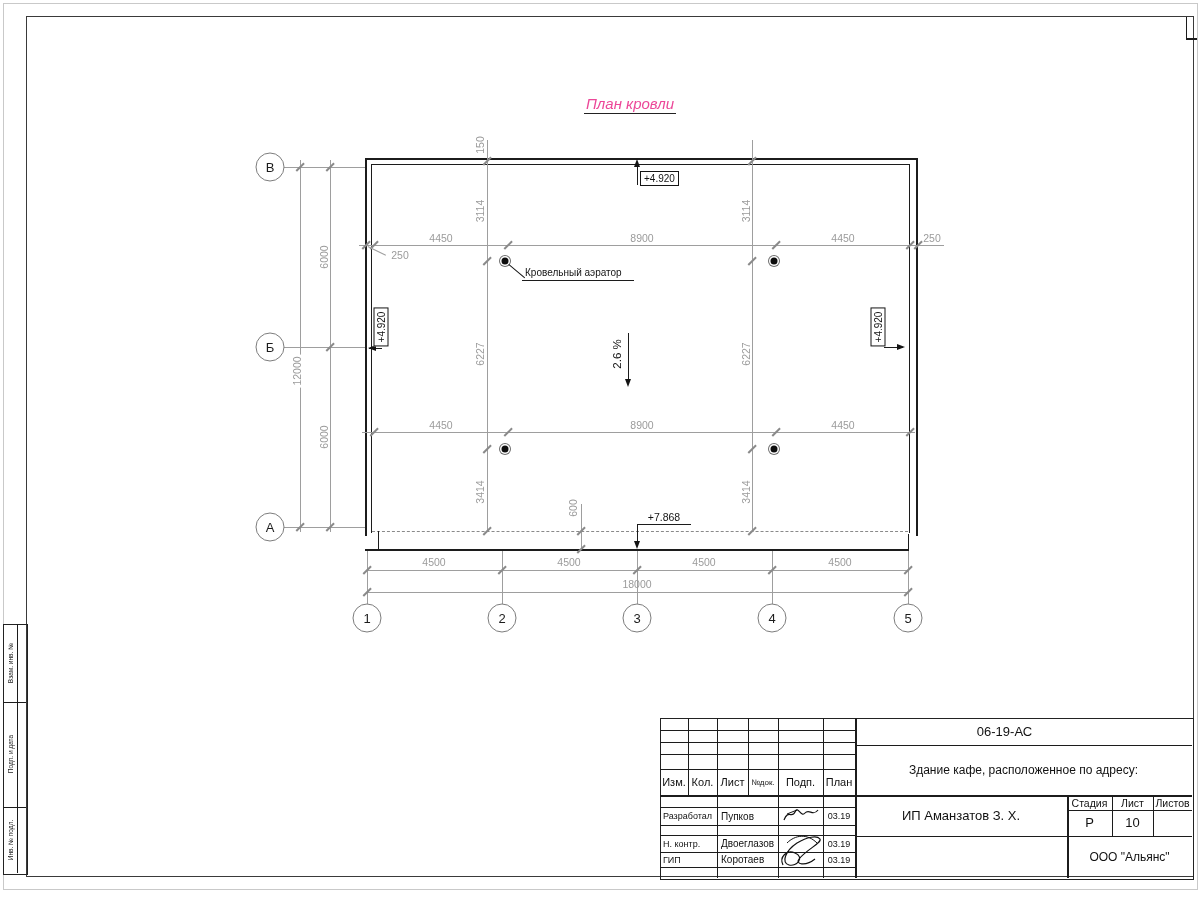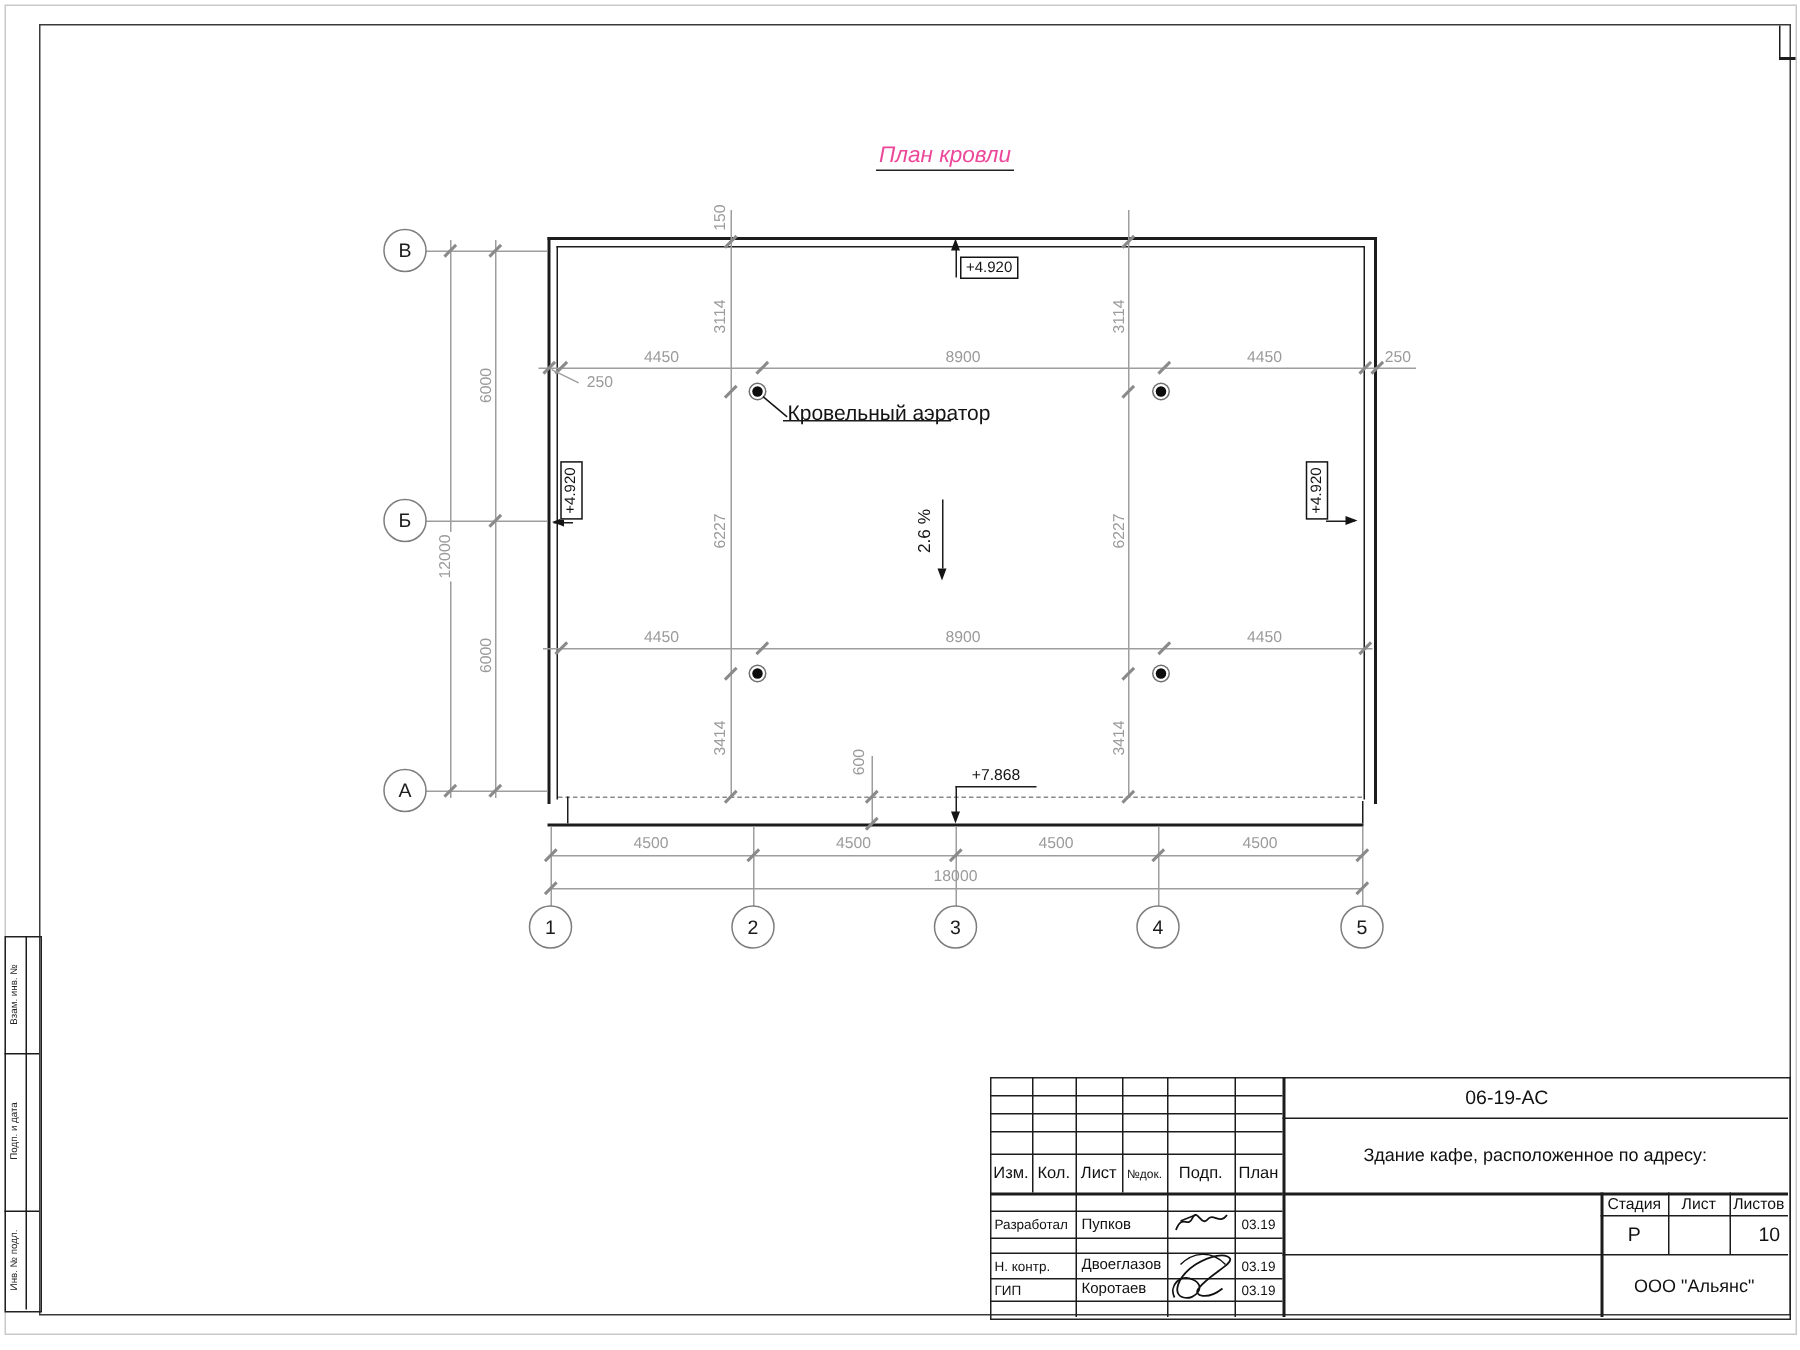--- a/index.html
+++ b/index.html
@@ -20,21 +20,21 @@
            color:#9b9b9b;white-space:nowrap;background:#fff;padding:0 2px;}
   .axis-circle{position:absolute;width:27px;height:27px;border:1px solid #7d7d7d;border-radius:50%;
                background:#fff;display:flex;align-items:center;justify-content:center;
                font-size:13px;color:#1c1c1c;transform:translate(-50%,-50%);}
   .aer{position:absolute;width:7px;height:7px;border-radius:50%;background:#0d0d0d;
        transform:translate(-50%,-50%);box-shadow:0 0 0 1.5px #fff,0 0 0 2.5px #6f6f6f;}
   .elev-box{position:absolute;border:1px solid #141414;font-size:10px;color:#141414;
             padding:0 3px;background:#fff;line-height:13px;white-space:nowrap;}
   .elev-box.rot{transform:translate(-50%,-50%) rotate(-90deg);}
   .tri{position:absolute;width:0;height:0;}
-  .ann{position:absolute;color:#141414;font-size:14px;white-space:nowrap;}
+  .ann{position:absolute;color:#141414;font-size:10px;white-space:nowrap;}
   .cell{position:absolute;display:flex;align-items:center;justify-content:center;
         text-align:center;color:#111;overflow:hidden;}
   .cell.left{justify-content:flex-start;text-align:left;}
   .mlabel{position:absolute;transform:translate(-50%,-50%) rotate(-90deg);font-size:6.5px;
           color:#222;white-space:nowrap;}
 </style>
 </head>
 <body>
 
 <div class="sheet">
@@ -237,26 +237,27 @@
   </svg>
   <svg class="abs" style="left:777px;top:829px;" width="46" height="42" viewBox="0 0 46 42">
     <path d="M6 36 C2 28, 10 20, 18 24 C28 28, 20 38, 12 36 C4 34, 8 22, 20 14 C30 8, 40 6, 43 10 C45 14, 30 20, 22 30 C18 35, 28 38, 38 30" stroke="#111" stroke-width="1.2" fill="none"></path>
     <path d="M10 14 C18 6, 30 4, 40 14" stroke="#111" stroke-width="1" fill="none"></path>
   </svg>
 
   <div class="cell" style="left:855px;top:718px;width:299px;height:27px;font-size:13px;">06-19-АС</div>
   <div class="abs" style="left:855px;top:745px;width:337px;height:50px;display:flex;flex-direction:column;align-items:center;justify-content:center;font-size:12px;color:#111;line-height:16px;">
     <div>Здание кафе, расположенное по адресу:</div>
   </div>
+  <div class="cell" style="left:855px;top:795px;width:212px;height:41px;font-size:13px;">ИП Аманзатов З. Х.</div>
   <div class="cell" style="left:1067px;top:836px;width:125px;height:42px;font-size:12px;">ООО "Альянс"</div>
   <div class="cell" style="left:1067px;top:795px;width:45px;height:15px;font-size:10.5px;">Стадия</div>
   <div class="cell" style="left:1112px;top:795px;width:41px;height:15px;font-size:10.5px;">Лист</div>
   <div class="cell" style="left:1153px;top:795px;width:39px;height:15px;font-size:10.5px;">Листов</div>
   <div class="cell" style="left:1067px;top:810px;width:45px;height:25px;font-size:13px;">Р</div>
-  <div class="cell" style="left:1112px;top:810px;width:41px;height:25px;font-size:13px;padding-left:47px;">10</div>
+  <div class="cell" style="left:1112px;top:810px;width:41px;height:25px;font-size:13px;">10</div>
   <div class="cell" style="left:1153px;top:810px;width:39px;height:25px;font-size:13px;"></div>
 
   <div class="abs" style="left:3px;top:624px;width:23px;height:249px;border:1px solid #222;"></div>
   <div class="vlk" style="left:17px;top:624px;height:249px;"></div>
   <div class="hlk" style="left:3px;top:702px;width:23px;"></div>
   <div class="hlk" style="left:3px;top:807px;width:23px;"></div>
   <div class="mlabel" style="left:10px;top:663px;">Взам. инв. №</div>
   <div class="mlabel" style="left:10px;top:754px;">Подп. и дата</div>
   <div class="mlabel" style="left:10px;top:840px;">Инв. № подл.</div>
 

